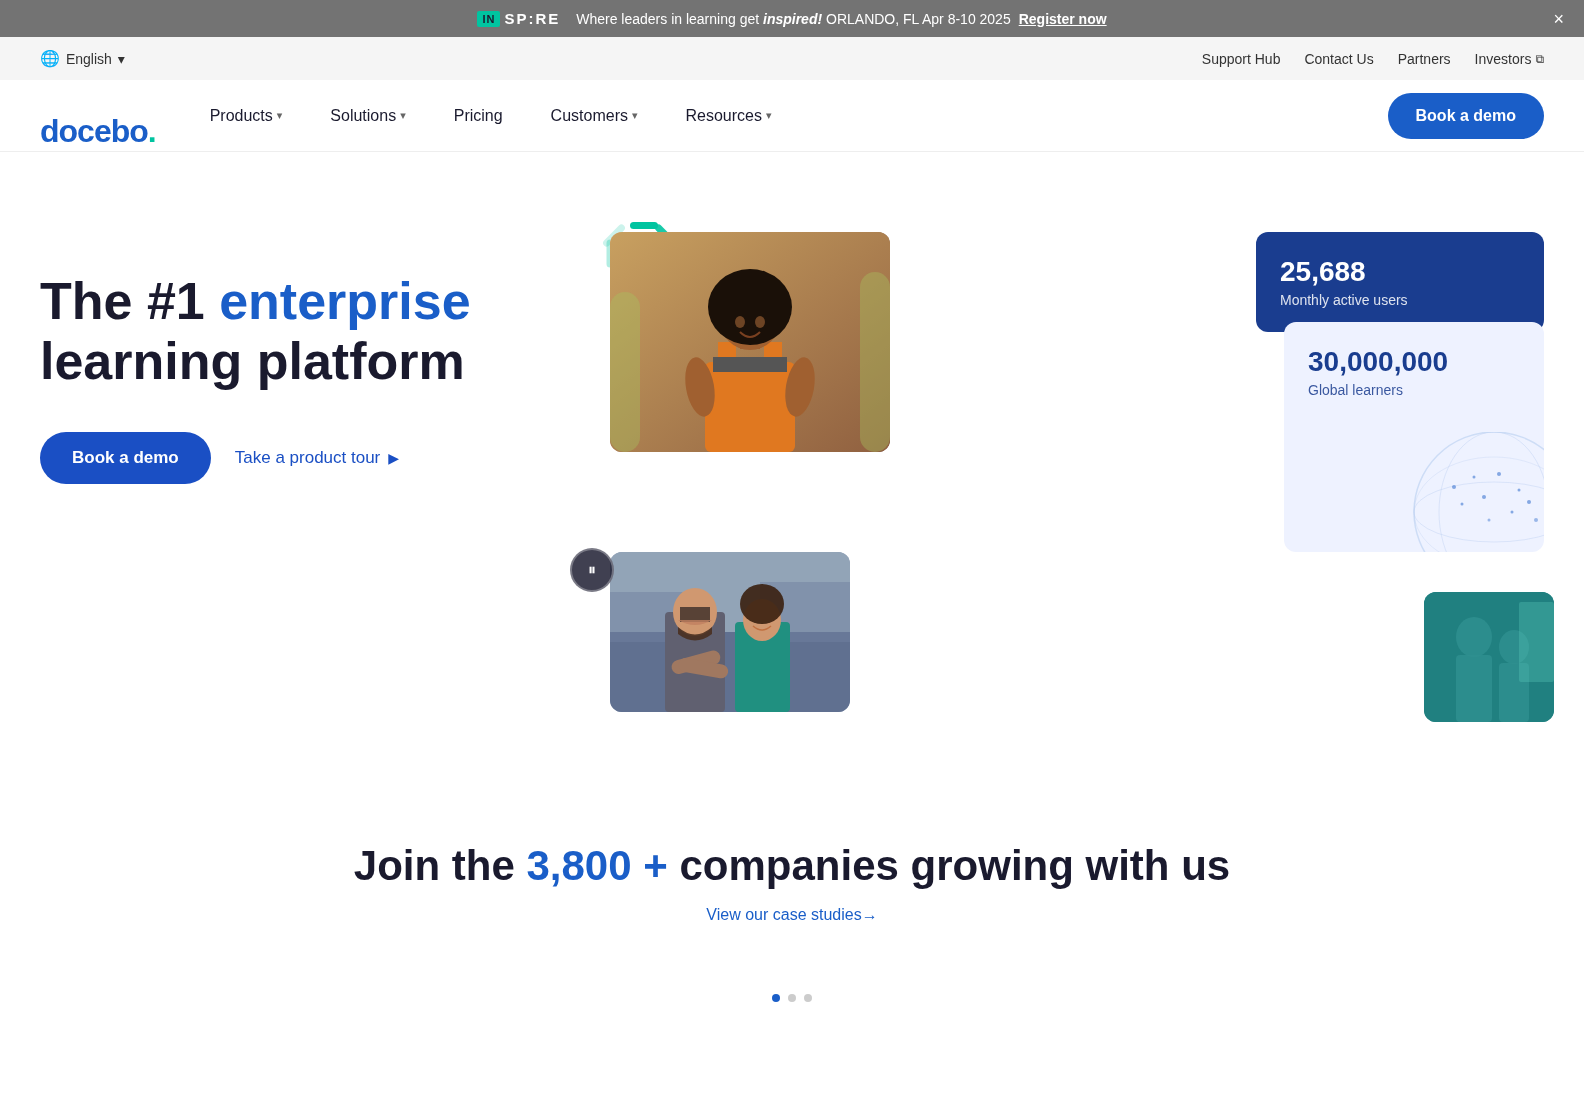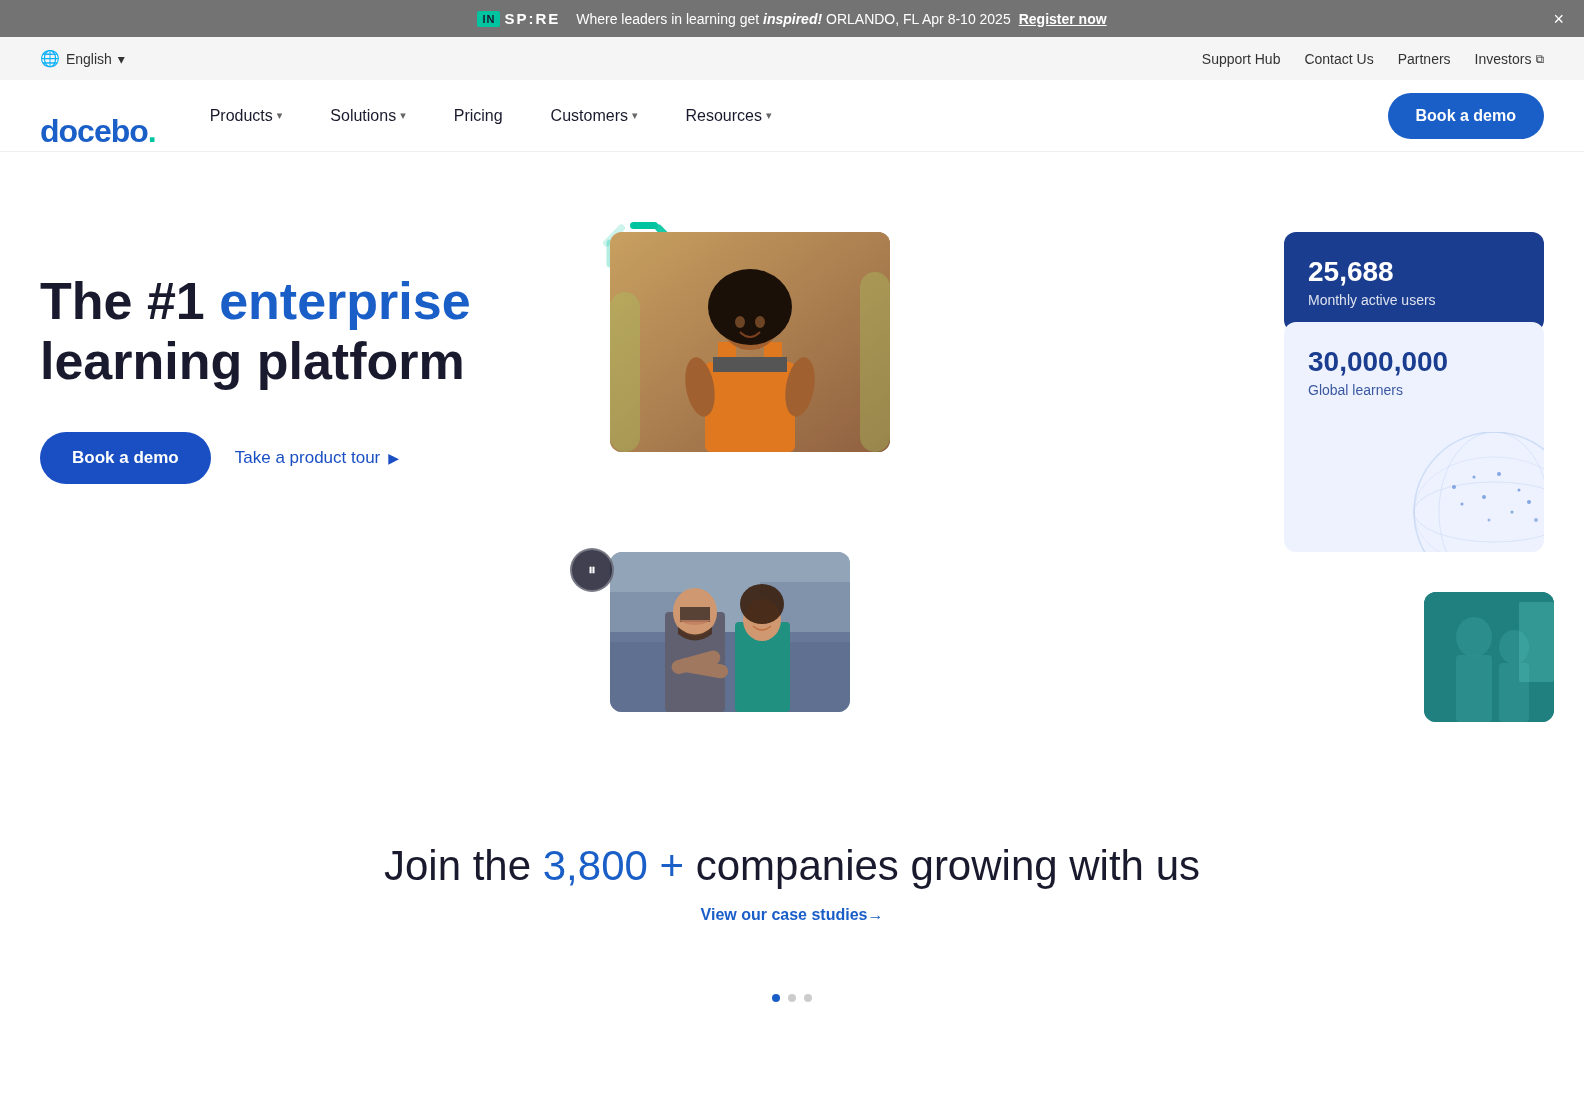--- a/index.html
+++ b/index.html
@@ -200,21 +200,21 @@
       height: 100%;
       background: linear-gradient(135deg, #e8c49a 0%, #c8a070 30%, #9a7050 60%, #6a4030 100%);
       position: relative;
     }
 
     
     .stat-card-blue {
       position: absolute;
       top: 20px;
       right: 0;
-      width: 260px;
+      width: 288px;
       background: #1a3d8f;
       border-radius: 12px;
       padding: 24px;
       color: #fff;
     }
     .stat-number { font-size: 28px; font-weight: 700; margin-bottom: 4px; }
     .stat-label { font-size: 14px; opacity: 0.85; }
 
     .stat-card-light {
       position: absolute;
@@ -296,25 +296,25 @@
       border: 2px solid rgba(255,255,255,0.3);
     }
     .pause-icon { color: #fff; font-size: 16px; }
 
     
     .join-section {
       text-align: center;
       padding: 60px 40px 40px;
       background: #fff;
     }
-    .join-title { font-size: 42px; font-weight: 400; color: #1a1a2e; }
+    .join-title { font-size: 42px; font-weight: 700; color: #1a1a2e; }
     .join-highlight { color: #1a5ec8; }
     .join-subtitle { margin-top: 16px; }
     .join-link {
-      color: #1a5ec8; font-size: 16px; font-weight: 700;
+      color: #1a5ec8; font-size: 16px; font-weight: 400;
       text-decoration: none; cursor: pointer;
       display: inline-flex; align-items: center; 
     }
     .arrow-right { font-size: 16px; }
 
     
     .nav-dots {
       display: flex; justify-content: center; gap: 8px;
       padding: 20px; margin-top: 10px;
     }

